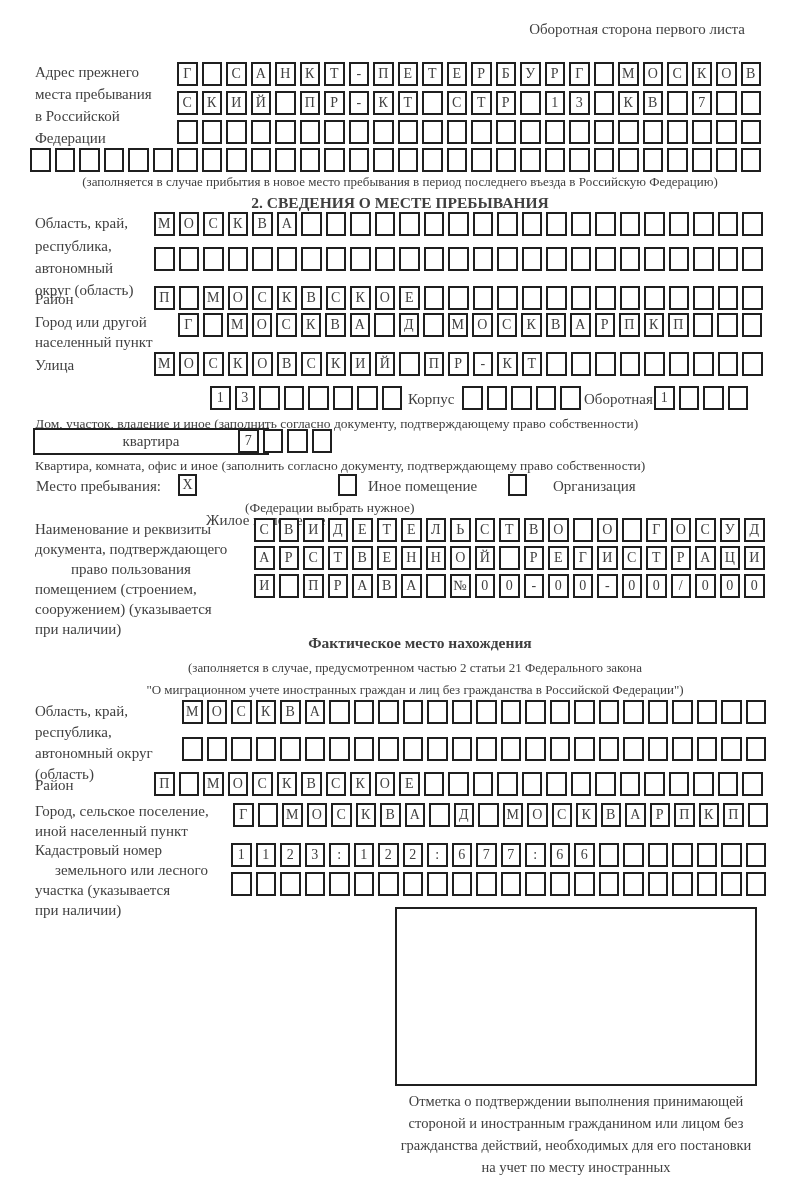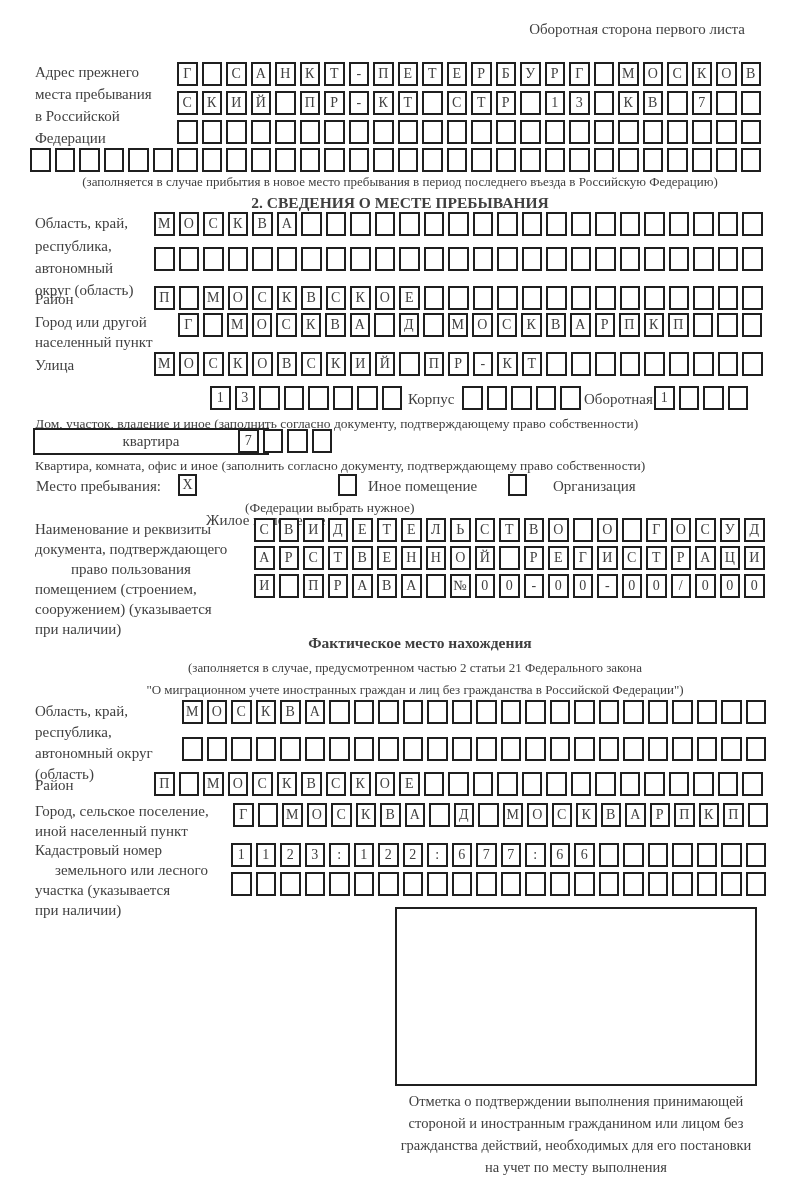--- a/index.html
+++ b/index.html
@@ -594,16 +594,16 @@
       <span class="cell"></span>
       <span class="cell"></span>
       <span class="cell"></span>
     </div>
 
   <div class="stampbox" style="left:395px;top:907px;width:362px;height:179px;"></div>
   <div>
     <div class="cap" style="left:386px;top:1090px;width:380px;">Отметка о подтверждении выполнения принимающей</div>
     <div class="cap" style="left:386px;top:1112px;width:380px;">стороной и иностранным гражданином или лицом без</div>
     <div class="cap" style="left:386px;top:1134px;width:380px;">гражданства действий, необходимых для его постановки</div>
-    <div class="cap" style="left:386px;top:1156px;width:380px;">на учет по месту выполнения</div>
+    <div class="cap" style="left:386px;top:1156px;width:380px;">на учет по месту иностранных</div>
   </div>
 
 </div>
 
 </body></html>

